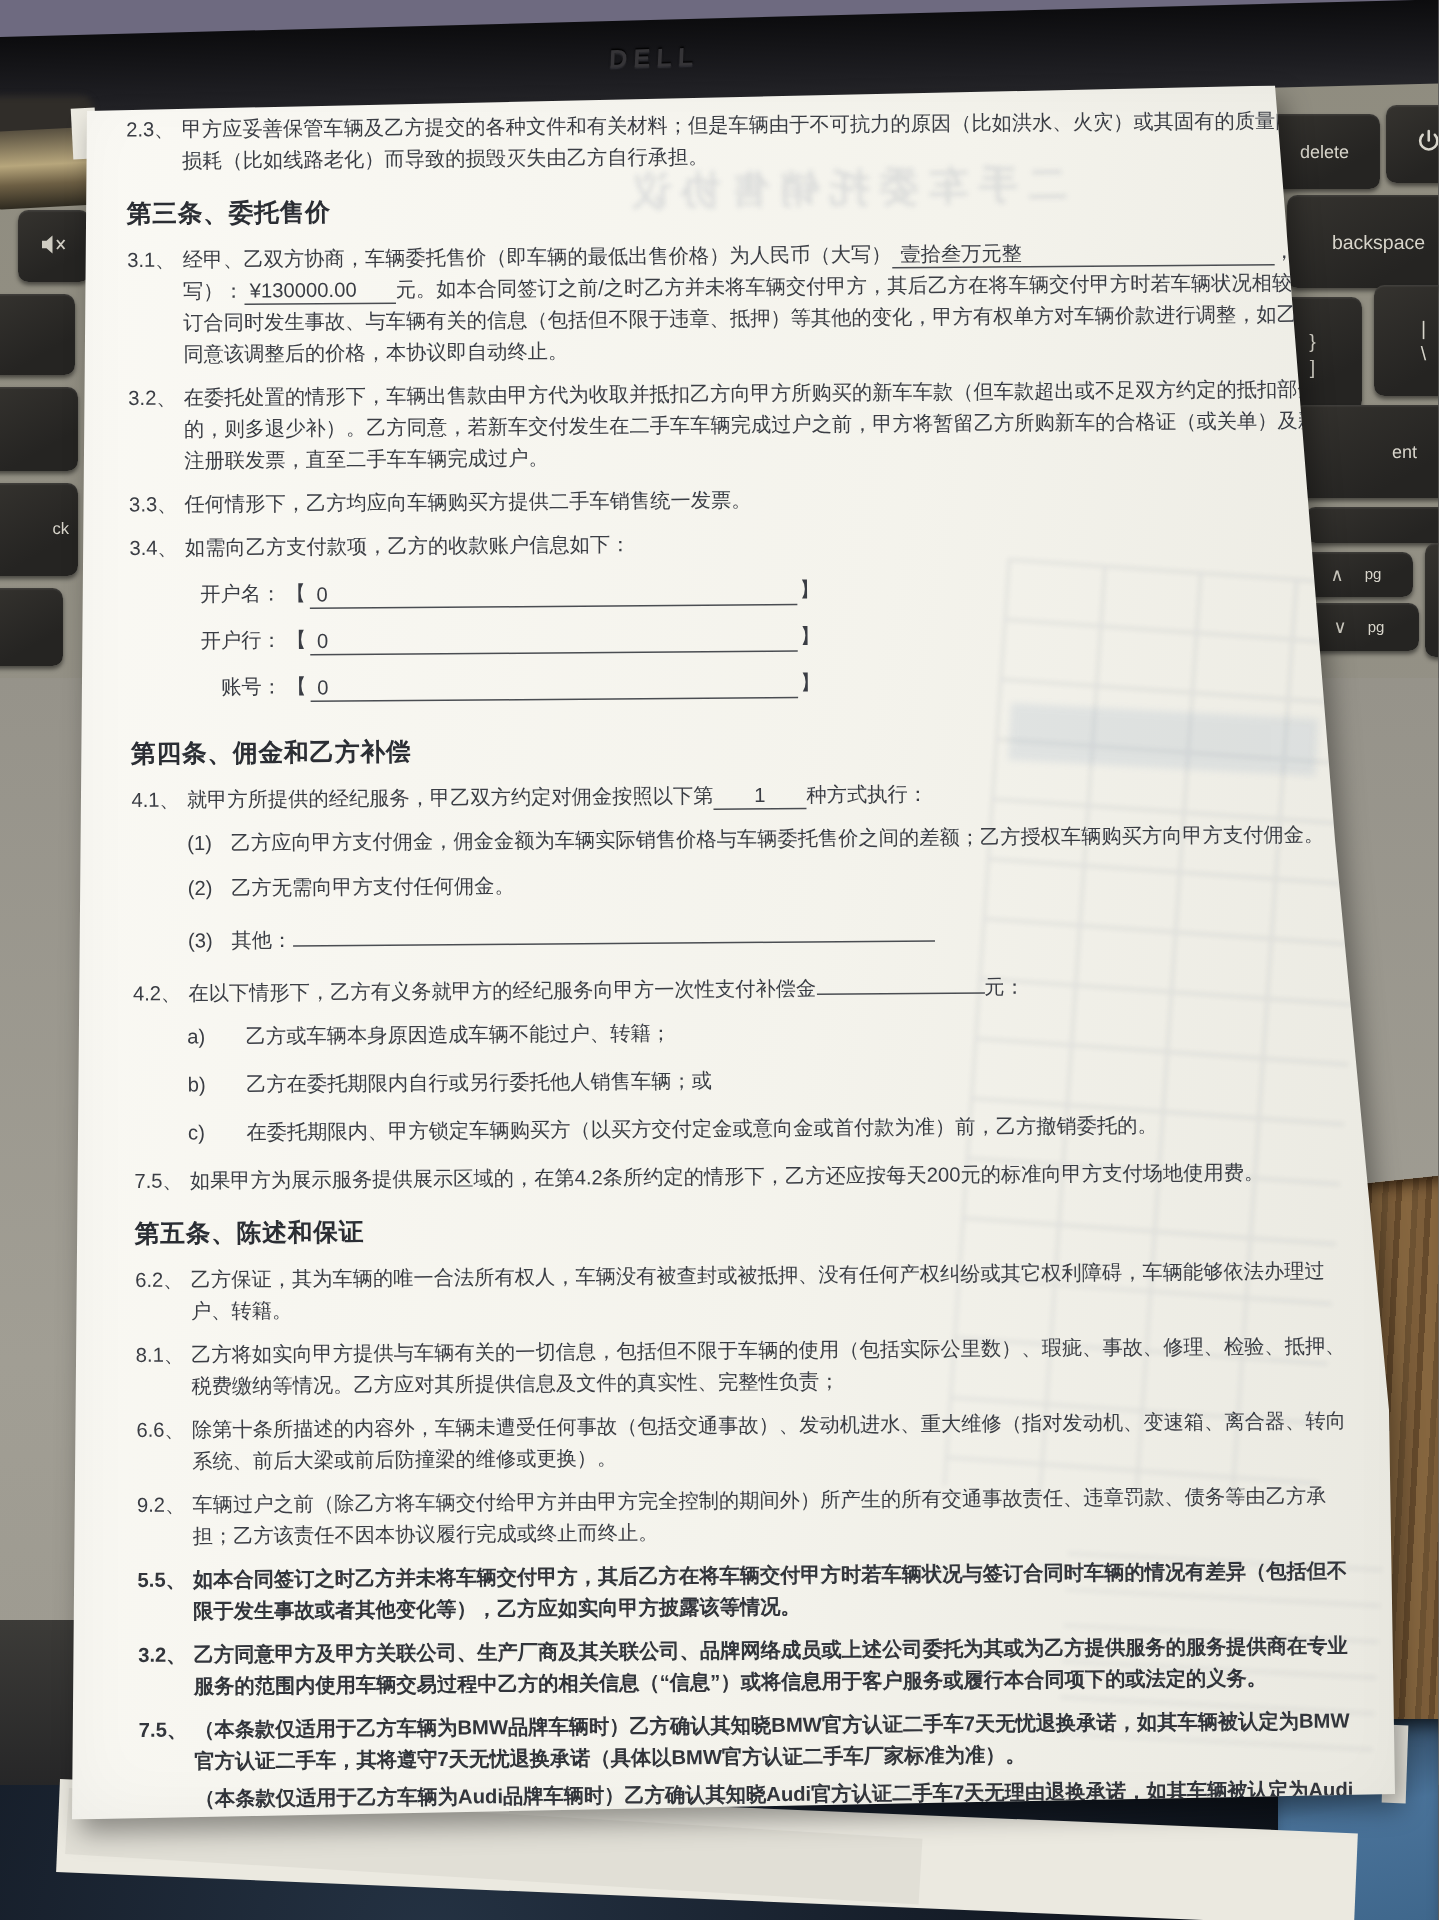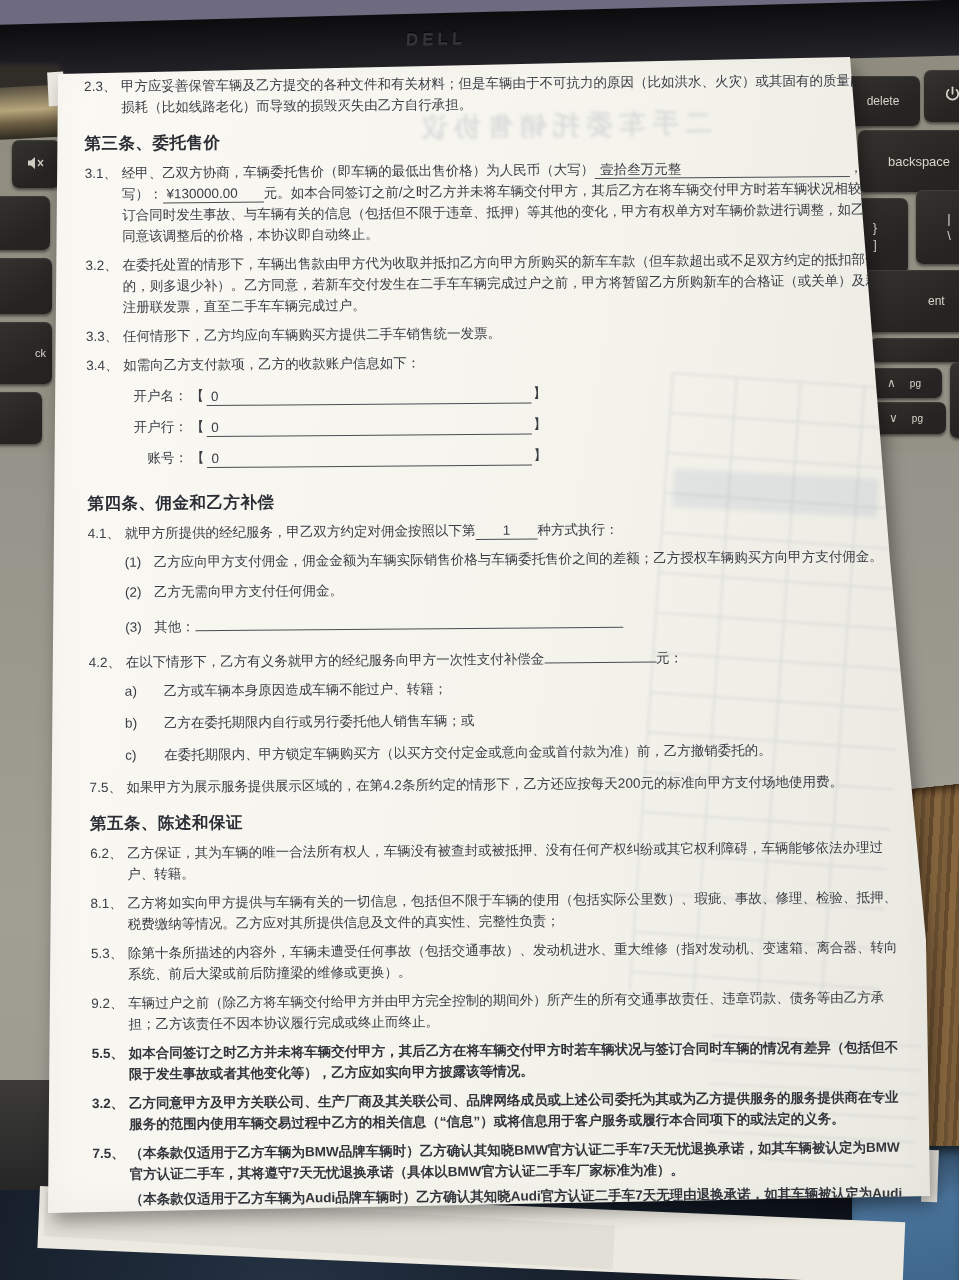--- a/index.html
+++ b/index.html
@@ -217,21 +217,21 @@
         <p class="abc"><span class="num">a)</span><span>乙方或车辆本身原因造成车辆不能过户、转籍；</span></p>
         <p class="abc"><span class="num">b)</span><span>乙方在委托期限内自行或另行委托他人销售车辆；或</span></p>
         <p class="abc"><span class="num">c)</span><span>在委托期限内、甲方锁定车辆购买方（以买方交付定金或意向金或首付款为准）前，乙方撤销委托的。</span></p>
 
         <p class="item"><span class="num">7.5、</span><span>如果甲方为展示服务提供展示区域的，在第4.2条所约定的情形下，乙方还应按每天200元的标准向甲方支付场地使用费。</span></p>
 
         <div class="hd">第五条、陈述和保证</div>
 
         <p class="item"><span class="num">6.2、</span><span>乙方保证，其为车辆的唯一合法所有权人，车辆没有被查封或被抵押、没有任何产权纠纷或其它权利障碍，车辆能够依法办理过户、转籍。</span></p>
         <p class="item"><span class="num">8.1、</span><span>乙方将如实向甲方提供与车辆有关的一切信息，包括但不限于车辆的使用（包括实际公里数）、瑕疵、事故、修理、检验、抵押、税费缴纳等情况。乙方应对其所提供信息及文件的真实性、完整性负责；</span></p>
-        <p class="item"><span class="num">5.3、</span><span>除第十条所描述的内容外，车辆未遭受任何事故（包括交通事故）、发动机进水、重大维修（指对发动机、变速箱、离合器、转向系统、前后大梁或前后防撞梁的维修或更换）。</span></p>
+        <p class="item"><span class="num">6.6、</span><span>除第十条所描述的内容外，车辆未遭受任何事故（包括交通事故）、发动机进水、重大维修（指对发动机、变速箱、离合器、转向系统、前后大梁或前后防撞梁的维修或更换）。</span></p>
         <p class="item"><span class="num">9.2、</span><span>车辆过户之前（除乙方将车辆交付给甲方并由甲方完全控制的期间外）所产生的所有交通事故责任、违章罚款、债务等由乙方承担；乙方该责任不因本协议履行完成或终止而终止。</span></p>
         <p class="item bold"><span class="num">5.5、</span><span>如本合同签订之时乙方并未将车辆交付甲方，其后乙方在将车辆交付甲方时若车辆状况与签订合同时车辆的情况有差异（包括但不限于发生事故或者其他变化等），乙方应如实向甲方披露该等情况。</span></p>
         <p class="item bold"><span class="num">3.2、</span><span>乙方同意甲方及甲方关联公司、生产厂商及其关联公司、品牌网络成员或上述公司委托为其或为乙方提供服务的服务提供商在专业服务的范围内使用车辆交易过程中乙方的相关信息（“信息”）或将信息用于客户服务或履行本合同项下的或法定的义务。</span></p>
         <p class="item bold" style="margin-bottom:2px;"><span class="num">7.5、</span><span>（本条款仅适用于乙方车辆为BMW品牌车辆时）乙方确认其知晓BMW官方认证二手车7天无忧退换承诺，如其车辆被认定为BMW官方认证二手车，其将遵守7天无忧退换承诺（具体以BMW官方认证二手车厂家标准为准）。</span></p>
         <p class="item bold p2"><span>（本条款仅适用于乙方车辆为Audi品牌车辆时）乙方确认其知晓Audi官方认证二手车7天无理由退换承诺，如其车辆被认定为Audi官方认证二手车，其将遵守7天无理由退换承诺（具体以Audi官方认证二手车厂家标准为准）。</span></p>
 
         <div class="hd">第六条、违约责任</div>
 
         <p class="item"><span class="num">6.1、</span><span>任何一方违反本协议约定的，均应赔偿由此给对方造成的损失。</span></p>
 

